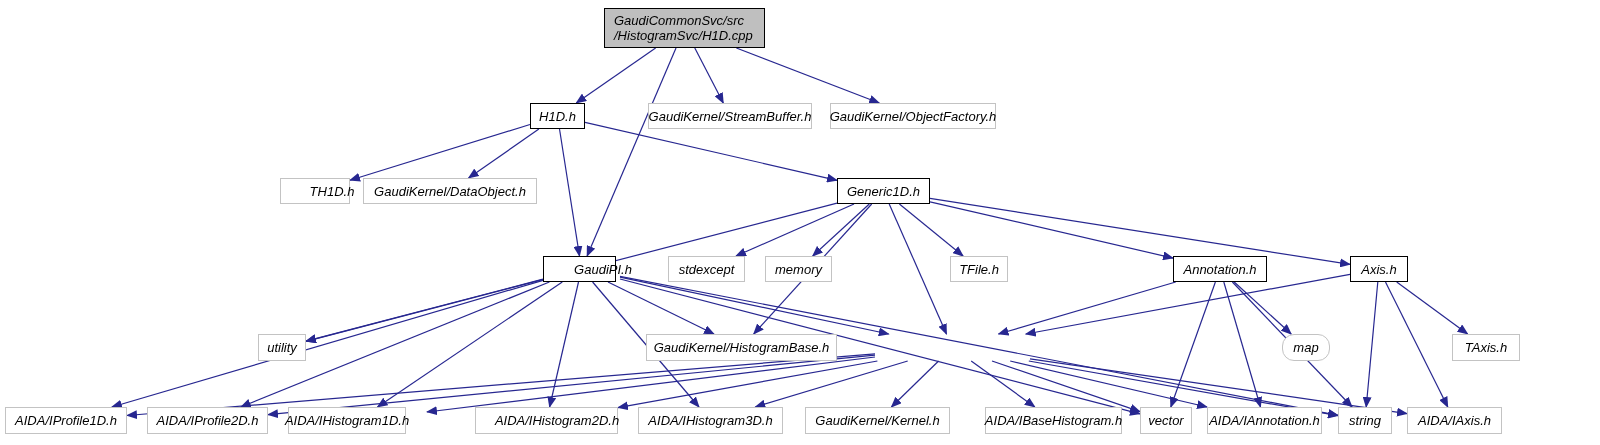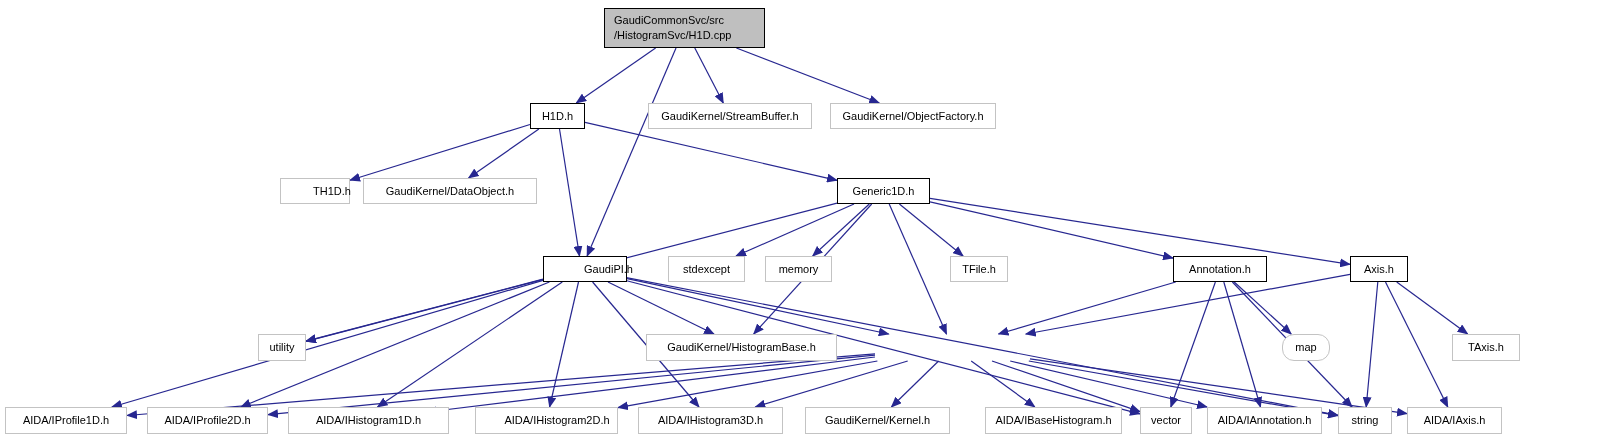--- a/index.html
+++ b/index.html
@@ -2,22 +2,22 @@
 <html><head>
 <meta charset="utf-8">
 <style>
   html,body{margin:0;padding:0;background:#ffffff;}
   #canvas{position:relative;width:1600px;height:445px;background:#ffffff;overflow:hidden;
           font-family:"Liberation Sans",sans-serif;}
   #edge-layer{position:absolute;left:0;top:0;width:1600px;height:445px;z-index:0;}
   #node-layer{position:absolute;left:0;top:0;width:1600px;height:445px;z-index:1;}
   .node{position:absolute;box-sizing:border-box;background:#ffffff;border:1px solid #c3c3c3;
         display:flex;align-items:center;justify-content:center;color:#000;cursor:pointer;}
-  .node .label{font-size:11px;line-height:15px;white-space:pre-line;text-align:center;
-        font-family:"Liberation Sans",sans-serif;}
+  .node .label{font-size:13px;line-height:15px;white-space:pre-line;text-align:center;
+        font-family:"Liberation Sans",sans-serif;font-style:italic;}
   .node.emph{border:1.2px solid #000000;}
   .node.root{background:#bfbfbf;border:1.2px solid #000000;justify-content:flex-start;}
   .node.root .label{text-align:left;padding-left:9px;}
 </style>
 </head>
 <body>
 
 <div id="canvas">
   <svg id="edge-layer" width="1600" height="445" viewBox="0 0 1600 445" xmlns="http://www.w3.org/2000/svg">
       <defs>
@@ -88,21 +88,21 @@
       </div>
       <div class="node leaf" style="left: 280px; top: 178px; width: 70px; height: 26px; padding-left: 34px;">
         <span class="label">TH1D.h</span>
       </div>
       <div class="node leaf" style="left: 363px; top: 178px; width: 174px; height: 26px; justify-content: center;">
         <span class="label">GaudiKernel/DataObject.h</span>
       </div>
       <div class="node emph" style="left: 837px; top: 178px; width: 93px; height: 26px;">
         <span class="label">Generic1D.h</span>
       </div>
-      <div class="node emph" style="left: 543px; top: 256px; width: 84px; height: 26px; padding-left: 47px;">
+      <div class="node emph" style="left: 543px; top: 256px; width: 73px; height: 26px; padding-left: 47px;">
         <span class="label">GaudiPI.h</span>
       </div>
       <div class="node leaf" style="left: 668px; top: 256px; width: 77px; height: 26px;">
         <span class="label">stdexcept</span>
       </div>
       <div class="node leaf" style="left: 765px; top: 256px; width: 67px; height: 26px;">
         <span class="label">memory</span>
       </div>
       <div class="node leaf" style="left: 950px; top: 256px; width: 58px; height: 26px;">
         <span class="label">TFile.h</span>
@@ -124,21 +124,21 @@
       </div>
       <div class="node leaf" style="left: 1452px; top: 334px; width: 68px; height: 27px;">
         <span class="label">TAxis.h</span>
       </div>
       <div class="node leaf" style="left: 5px; top: 407px; width: 122px; height: 27px;">
         <span class="label">AIDA/IProfile1D.h</span>
       </div>
       <div class="node leaf" style="left: 147px; top: 407px; width: 121px; height: 27px;">
         <span class="label">AIDA/IProfile2D.h</span>
       </div>
-      <div class="node leaf" style="left: 288px; top: 407px; width: 161px; height: 27px;">
+      <div class="node leaf" style="left: 288px; top: 407px; width: 118px; height: 27px;">
         <span class="label">AIDA/IHistogram1D.h</span>
       </div>
       <div class="node leaf" style="left: 475px; top: 407px; width: 143px; height: 27px; padding-left: 21px;">
         <span class="label">AIDA/IHistogram2D.h</span>
       </div>
       <div class="node leaf" style="left: 638px; top: 407px; width: 145px; height: 27px;">
         <span class="label">AIDA/IHistogram3D.h</span>
       </div>
       <div class="node leaf" style="left: 805px; top: 407px; width: 145px; height: 27px;">
         <span class="label">GaudiKernel/Kernel.h</span>

